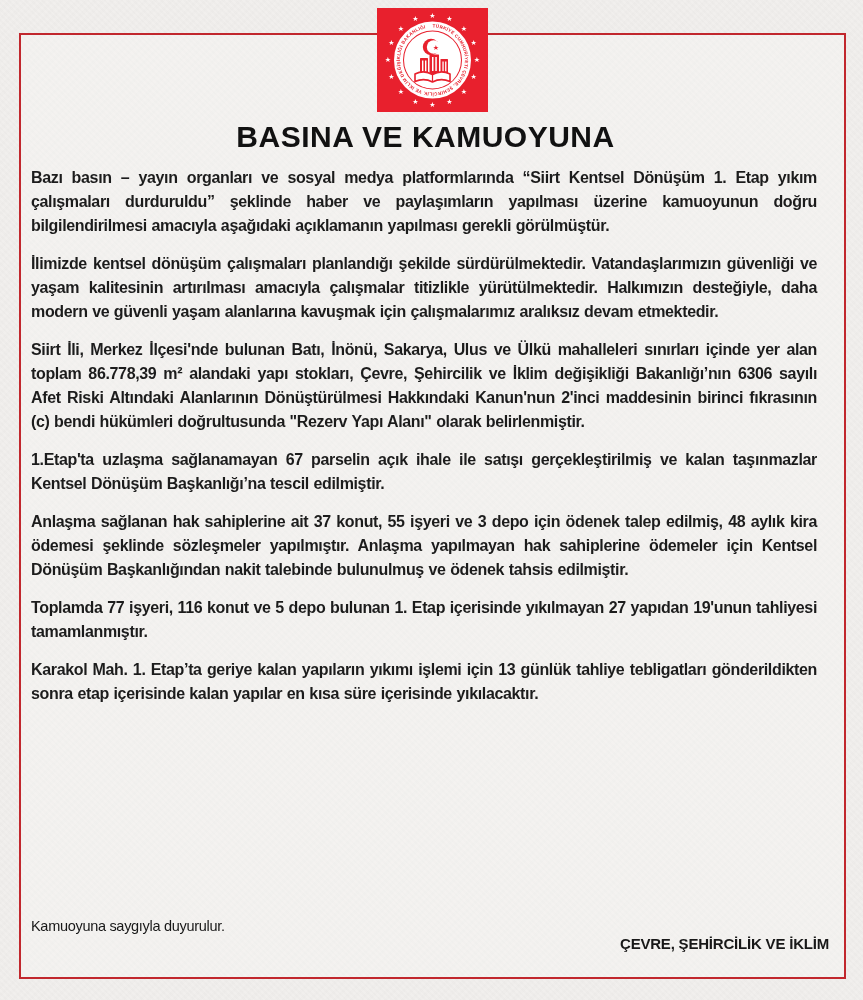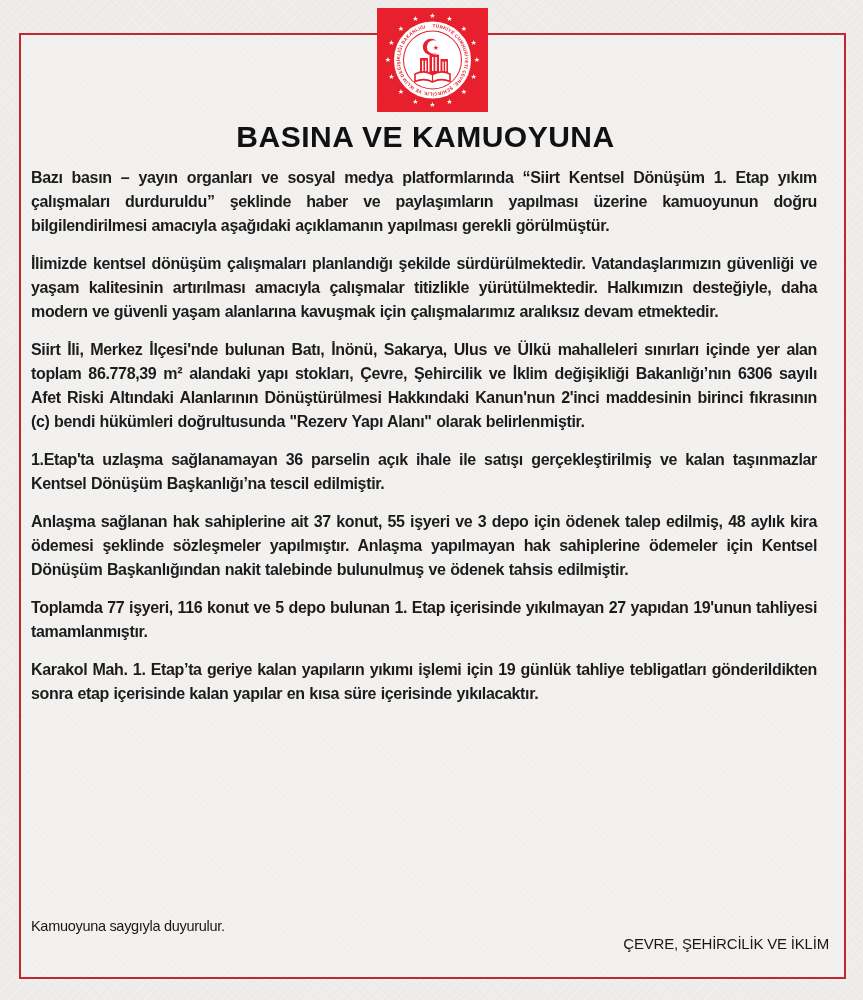--- a/index.html
+++ b/index.html
@@ -74,21 +74,21 @@
     letter-spacing: -0.3px;
     color: #181818;
     z-index: 2;
   }
   .signature-block {
     position: absolute;
     right: 34px;
     top: 934px;
     text-align: center;
     font-size: 15px;
-    font-weight: normal;
+    font-weight: bold;
     letter-spacing: -0.2px;
     line-height: 19px;
     color: #181818;
     z-index: 2;
   }
 </style>
 </head>
 <body>
 
 <div class="frame"></div>
@@ -150,23 +150,23 @@
     <path d="M 55.5 66.5 L 55.5 74" stroke="#e8202d" stroke-width="1.2" fill="none"></path>
   </svg>
 </div>
 
 <div class="doc-title">BASINA VE KAMUOYUNA</div>
 
 <div class="body-text">
     <p>Bazı basın – yayın organları ve sosyal medya platformlarında “Siirt Kentsel Dönüşüm 1. Etap yıkım çalışmaları durduruldu” şeklinde haber ve paylaşımların yapılması üzerine kamuoyunun doğru bilgilendirilmesi amacıyla aşağıdaki açıklamanın yapılması gerekli görülmüştür.</p>
     <p>İlimizde kentsel dönüşüm çalışmaları planlandığı şekilde sürdürülmektedir. Vatandaşlarımızın güvenliği ve yaşam kalitesinin artırılması amacıyla çalışmalar titizlikle yürütülmektedir. Halkımızın desteğiyle, daha modern ve güvenli yaşam alanlarına kavuşmak için çalışmalarımız aralıksız devam etmektedir.</p>
     <p>Siirt İli, Merkez İlçesi'nde bulunan Batı, İnönü, Sakarya, Ulus ve Ülkü mahalleleri sınırları içinde yer alan toplam 86.778,39 m² alandaki yapı stokları, Çevre, Şehircilik ve İklim değişikliği Bakanlığı’nın 6306 sayılı Afet Riski Altındaki Alanlarının Dönüştürülmesi Hakkındaki Kanun'nun 2'inci maddesinin birinci fıkrasının (c) bendi hükümleri doğrultusunda "Rezerv Yapı Alanı" olarak belirlenmiştir.</p>
-    <p>1.Etap'ta uzlaşma sağlanamayan 36 parselin açık ihale ile satışı gerçekleştirilmiş ve kalan taşınmazlar Kentsel Dönüşüm Başkanlığı’na tescil edilmiştir.</p>
+    <p>1.Etap'ta uzlaşma sağlanamayan 67 parselin açık ihale ile satışı gerçekleştirilmiş ve kalan taşınmazlar Kentsel Dönüşüm Başkanlığı’na tescil edilmiştir.</p>
     <p>Anlaşma sağlanan hak sahiplerine ait 37 konut, 55 işyeri ve 3 depo için ödenek talep edilmiş, 48 aylık kira ödemesi şeklinde sözleşmeler yapılmıştır. Anlaşma yapılmayan hak sahiplerine ödemeler için Kentsel Dönüşüm Başkanlığından nakit talebinde bulunulmuş ve ödenek tahsis edilmiştir.</p>
     <p>Toplamda 77 işyeri, 116 konut ve 5 depo bulunan 1. Etap içerisinde yıkılmayan 27 yapıdan 19'unun tahliyesi tamamlanmıştır.</p>
-    <p>Karakol Mah. 1. Etap’ta geriye kalan yapıların yıkımı işlemi için 19 günlük tahliye tebligatları gönderildikten sonra etap içerisinde kalan yapılar en kısa süre içerisinde yıkılacaktır.</p>
+    <p>Karakol Mah. 1. Etap’ta geriye kalan yapıların yıkımı işlemi için 13 günlük tahliye tebligatları gönderildikten sonra etap içerisinde kalan yapılar en kısa süre içerisinde yıkılacaktır.</p>
   </div>
 
 <div class="closing-line">Kamuoyuna saygıyla duyurulur.</div>
 
 <div class="signature-block">
   <div>ÇEVRE, ŞEHİRCİLİK VE İKLİM</div>
 </div>
 
 </body></html>

